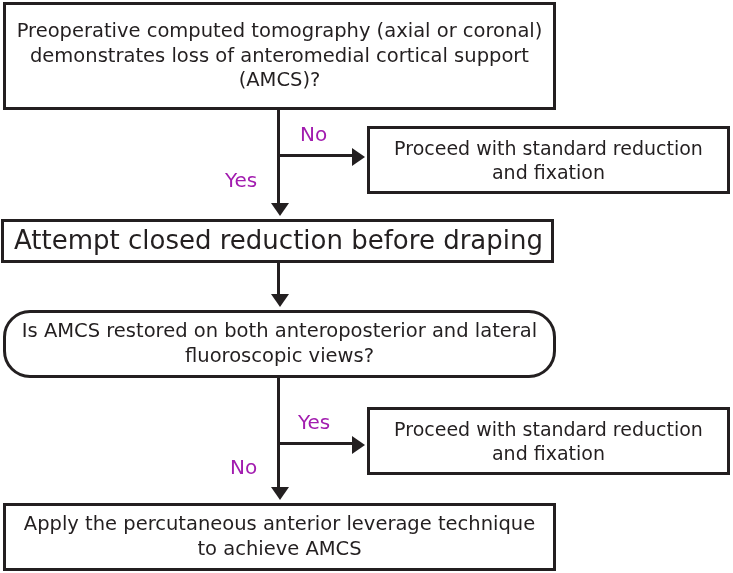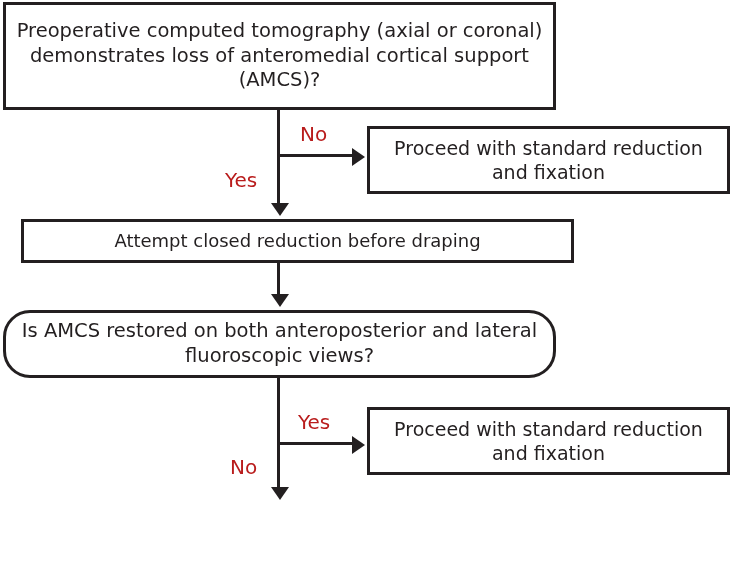--- a/index.html
+++ b/index.html
@@ -30,21 +30,21 @@
     padding: 2px 8px;
   }
   .node span {
     display: block;
     width: 100%;
   }
 
   
   #node-ct          { left: 3px;   top: 2px;   width: 553px; height: 108px; font-size: 19.5px; }
   #node-std-1       { left: 367px; top: 126px; width: 363px; height: 68px;  font-size: 19px; }
-  #node-closed-red  { left: 21px;   top: 219px; width: 553px; height: 44px;  font-size: 18px; }
+  #node-closed-red  { left: 1px;   top: 219px; width: 553px; height: 44px;  font-size: 26px; text-align: right; }
   #node-amcs-q      { left: 3px;   top: 310px; width: 553px; height: 68px;  font-size: 19.5px; border-radius: 27px; }
   #node-std-2       { left: 367px; top: 407px; width: 363px; height: 68px;  font-size: 19px; }
   #node-leverage    { left: 3px;   top: 503px; width: 553px; height: 68px;  font-size: 19.5px; }
 
   
   .vline {
     position: absolute;
     width: 3px;
     background: #231f20;
   }
@@ -64,21 +64,21 @@
   .arrow-right {
     position: absolute;
     width: 0;
     height: 0;
     border-top: 9px solid transparent;
     border-bottom: 9px solid transparent;
     border-left: 13px solid #231f20;
   }
   .edge-label {
     position: absolute;
-    color: #b91c1c;
+    color: #a21caf;
     font-size: 20px;
     white-space: nowrap;
     text-align: center;
   }
 
   
   #v-ct-main     { left: 277px; top: 110px; height: 97px; }
   #a-ct-main     { left: 271px; top: 203px; }
   #h-ct-no       { left: 277px; top: 154px; width: 77px; }
   #a-ct-no       { left: 352px; top: 148px; }
@@ -132,14 +132,17 @@
   <div class="arrow-down" id="a-amcs-main"></div>
   <div class="hline" id="h-amcs-yes"></div>
   <div class="arrow-right" id="a-amcs-yes"></div>
   <div class="edge-label" id="lbl-amcs-yes">Yes</div>
   <div class="edge-label" id="lbl-amcs-no">No</div>
 
   <div class="node" id="node-std-2">
     <span>Proceed with standard reduction and fixation</span>
   </div>
 
+  <div class="node" id="node-leverage">
+    <span>Apply the percutaneous anterior leverage technique to achieve AMCS</span>
+  </div>
 
 </div>
 
 </body></html>

